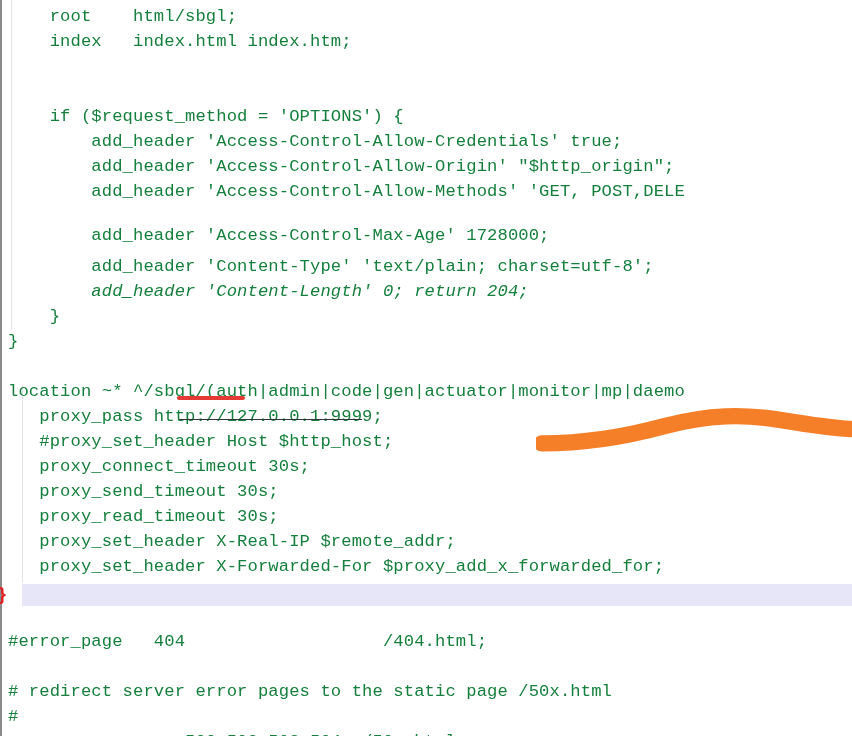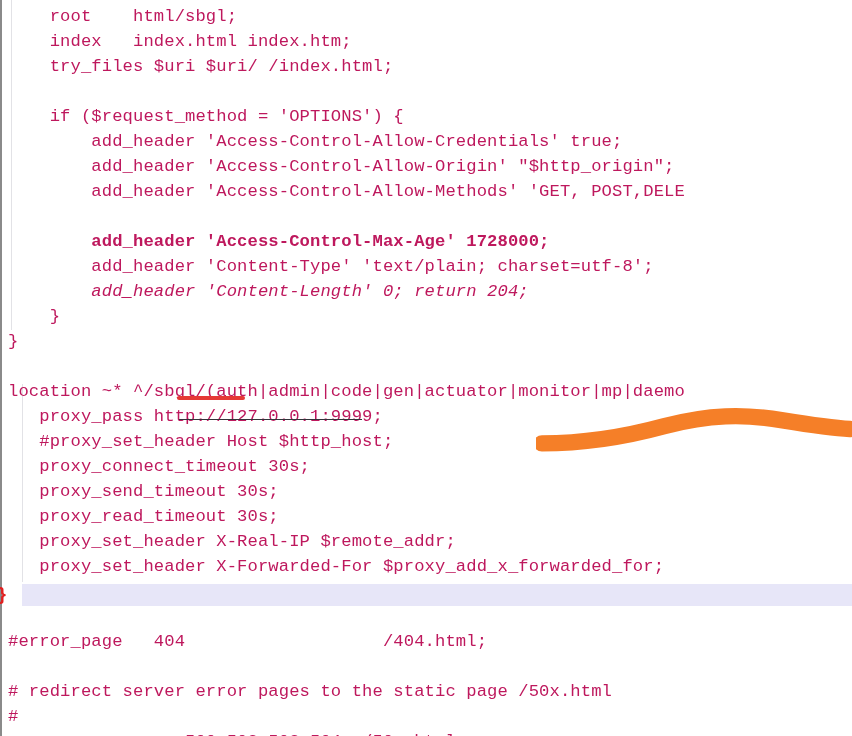--- a/index.html
+++ b/index.html
@@ -49,21 +49,21 @@
 
   .line {
     position: absolute;
     left: 0;
     width: 852px;
     height: 25px;
     line-height: 25px;
     white-space: pre;
     font-size: 17.2px;
     letter-spacing: 0.1px;
-    color: #be185d;
+    color: #15803d;
     font-family: "Liberation Mono", "DejaVu Sans Mono", monospace;
   }
 
   .line .txt {
     display: inline-block;
     padding-left: 8px;
   }
 
   
   .line-highlight {
@@ -117,27 +117,26 @@
 
   <div class="indent-guide" id="guide-0" style="left: 11px; top: 0px; height: 330px;"></div>
   <div class="indent-guide" id="guide-1" style="left: 22px; top: 384px; height: 198px;"></div>
 
   <div class="line-highlight" id="line-highlight" style="top: 584px; background: rgb(231, 230, 248);"></div>
   <div class="red-brace" id="red-brace" style="top: 584px; color: rgb(224, 32, 32);">}</div>
 
   <div class="code-layer" id="code-layer">
       <div class="line" style="top: 4px;"><span class="txt">    root    html/sbgl;</span></div>
       <div class="line" style="top: 29px;"><span class="txt">    index   index.html index.htm;</span></div>
-      <div class="line" style="top: 54px;"><span class="txt">    try_files $uri $uri/ /index.html;</span></div>
       <div class="line" style="top: 79px;"><span class="txt"></span></div>
       <div class="line" style="top: 104px;"><span class="txt">    if ($request_method = 'OPTIONS') {</span></div>
       <div class="line" style="top: 129px;"><span class="txt">        add_header 'Access-Control-Allow-Credentials' true;</span></div>
       <div class="line" style="top: 154px;"><span class="txt">        add_header 'Access-Control-Allow-Origin' "$http_origin";</span></div>
       <div class="line" style="top: 179px;"><span class="txt">        add_header 'Access-Control-Allow-Methods' 'GET, POST,DELE</span></div>
-      <div class="line" style="top: 229px; font-weight: bold;"><span class="txt">        add_header 'Access-Control-Max-Age' 1728000;</span></div>
+      <div class="line" style="top: 223px;"><span class="txt">        add_header 'Access-Control-Max-Age' 1728000;</span></div>
       <div class="line" style="top: 254px;"><span class="txt">        add_header 'Content-Type' 'text/plain; charset=utf-8';</span></div>
       <div class="line" style="top: 279px; font-style: italic;"><span class="txt">        add_header 'Content-Length' 0; return 204;</span></div>
       <div class="line" style="top: 304px;"><span class="txt">    }</span></div>
       <div class="line" style="top: 329px;"><span class="txt">}</span></div>
       <div class="line" style="top: 354px;"><span class="txt"></span></div>
       <div class="line" style="top: 379px;"><span class="txt">location ~* ^/sbgl/(auth|admin|code|gen|actuator|monitor|mp|daemo</span></div>
       <div class="line" style="top: 404px;"><span class="txt">   proxy_pass http://127.0.0.1:9999;</span></div>
       <div class="line" style="top: 429px;"><span class="txt">   #proxy_set_header Host $http_host;</span></div>
       <div class="line" style="top: 454px;"><span class="txt">   proxy_connect_timeout 30s;</span></div>
       <div class="line" style="top: 479px;"><span class="txt">   proxy_send_timeout 30s;</span></div>

